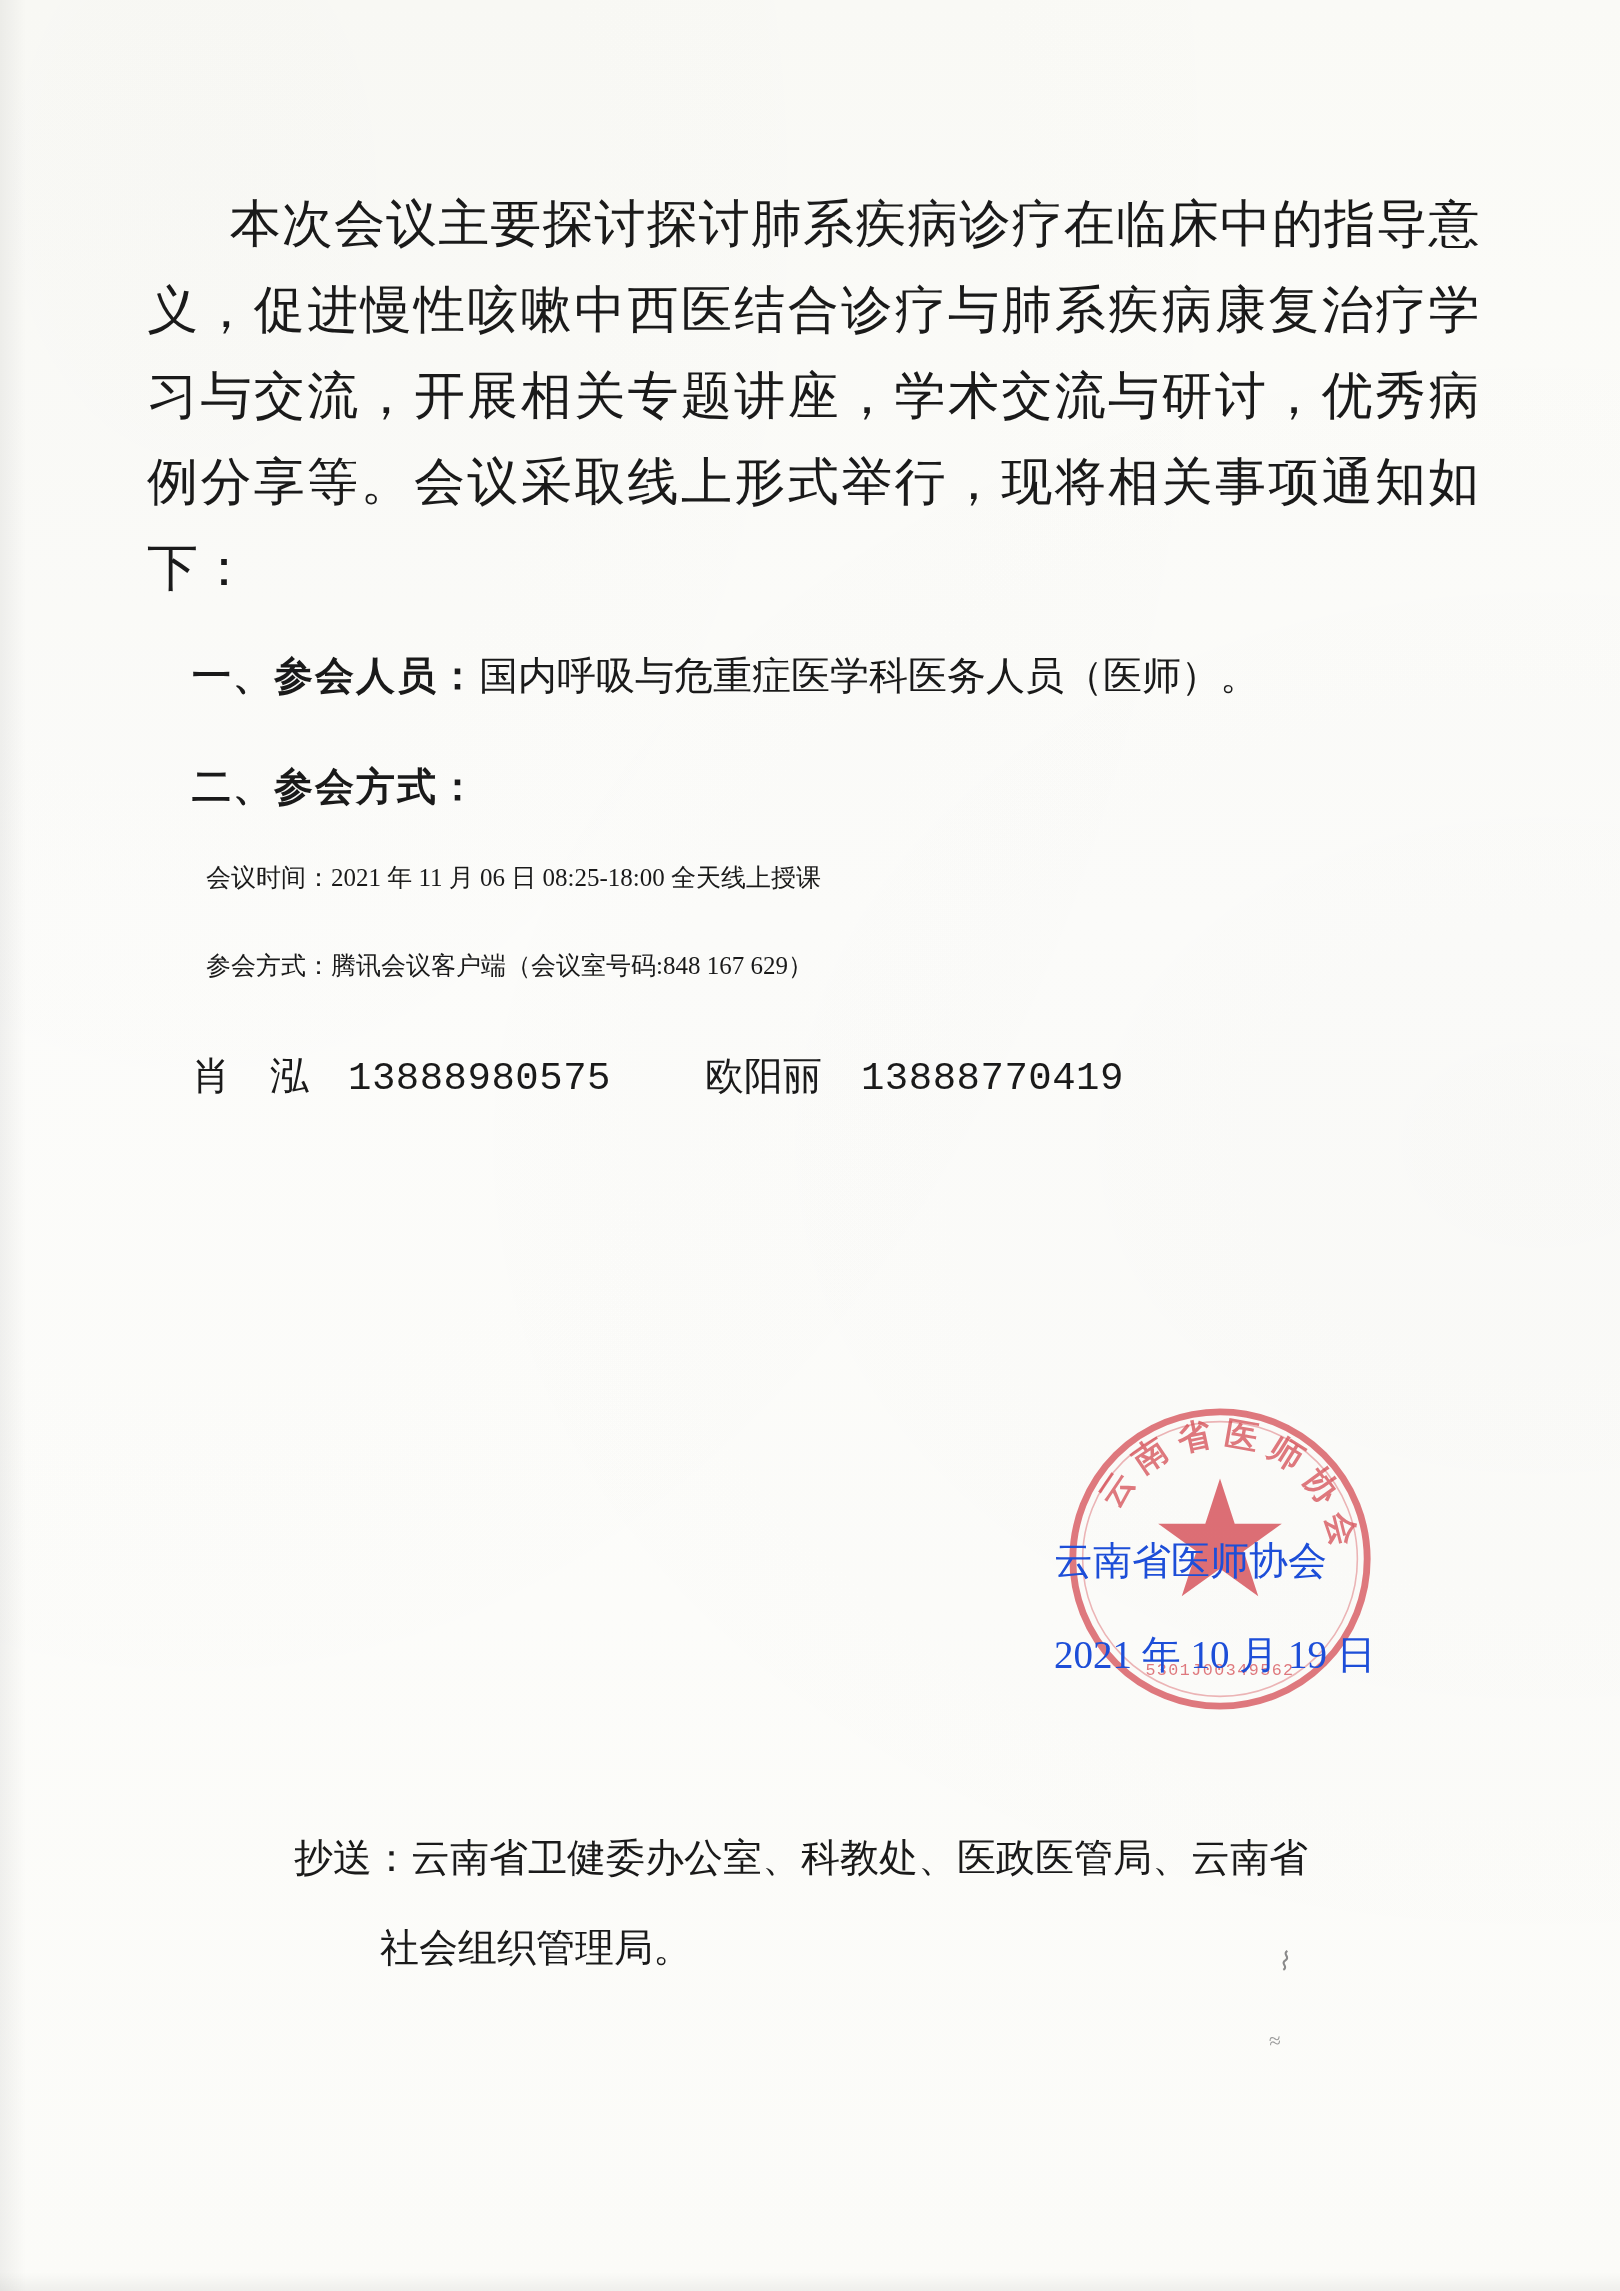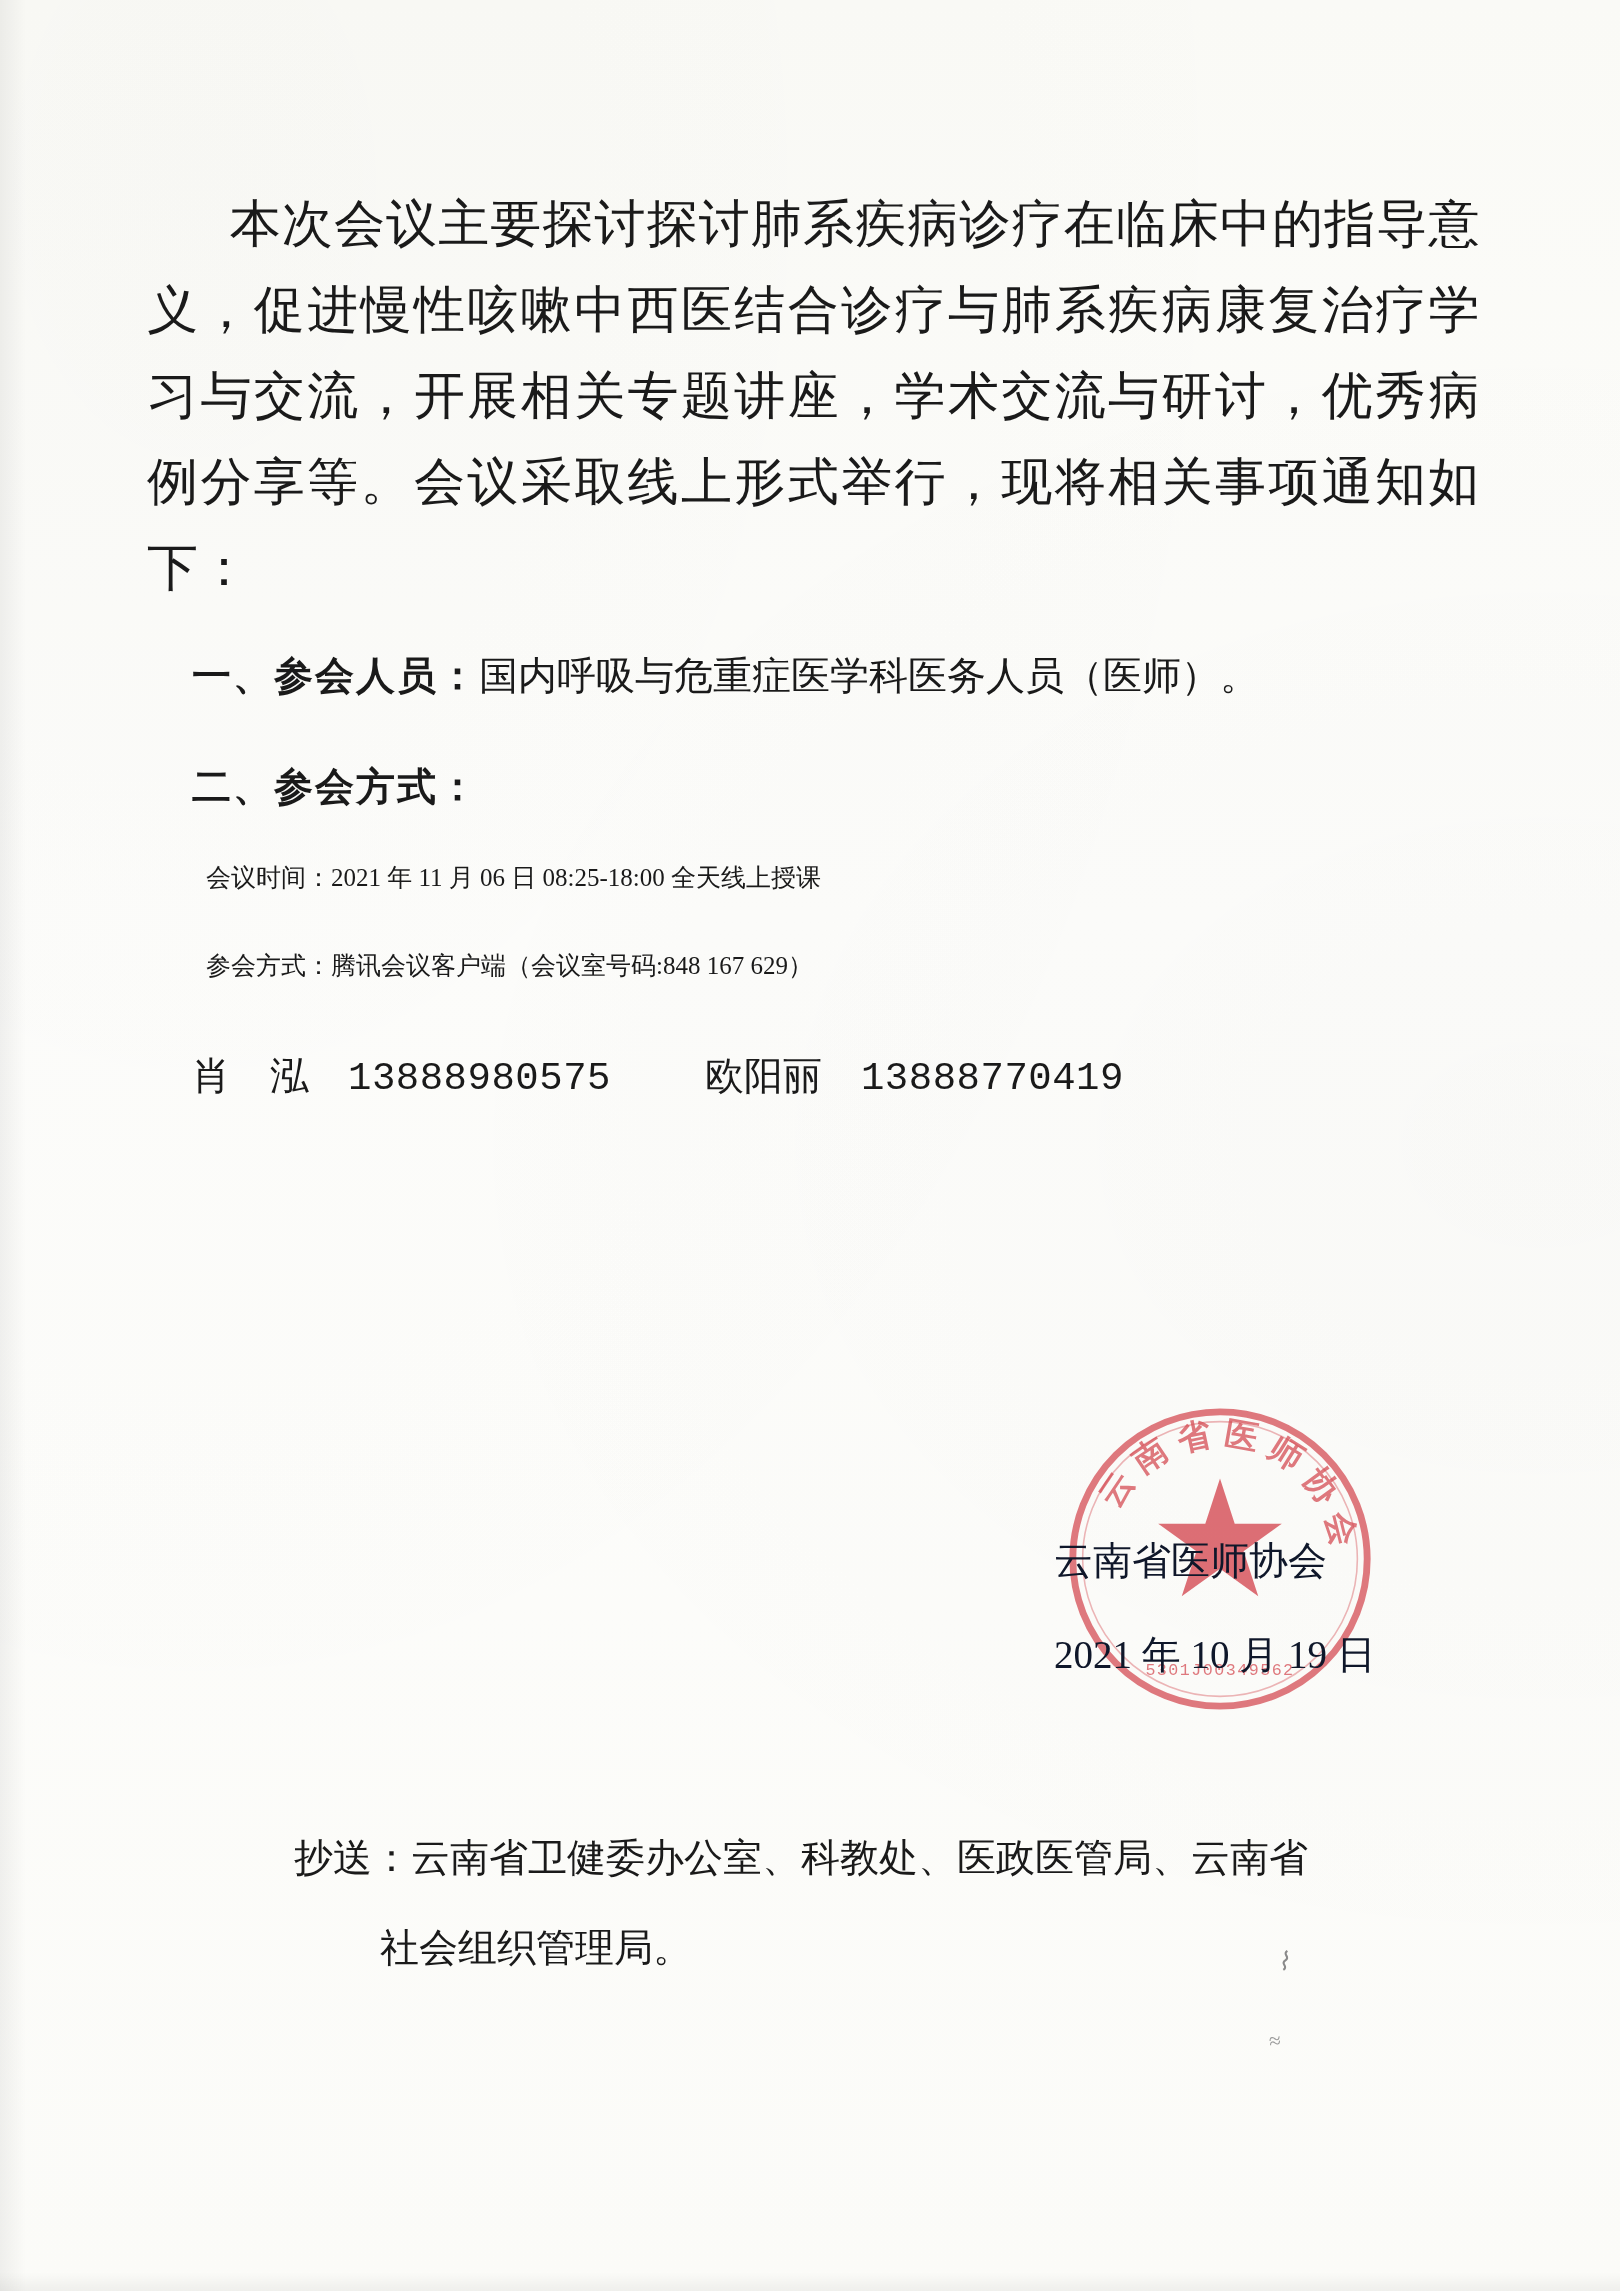--- a/index.html
+++ b/index.html
@@ -94,21 +94,21 @@
   .signature {
     position: absolute;
     left: 1054px;
     top: 1514px;
     text-align: left;
   }
   .sig-line {
     font-size: 39px;
     line-height: 94px;
     white-space: nowrap;
-    color: #0f172a;
+    color: #1d4ed8;
   }
 
   
   .seal {
     position: absolute;
     left: 1063px;
     top: 1402px;
     width: 314px;
     height: 314px;
     pointer-events: none;

